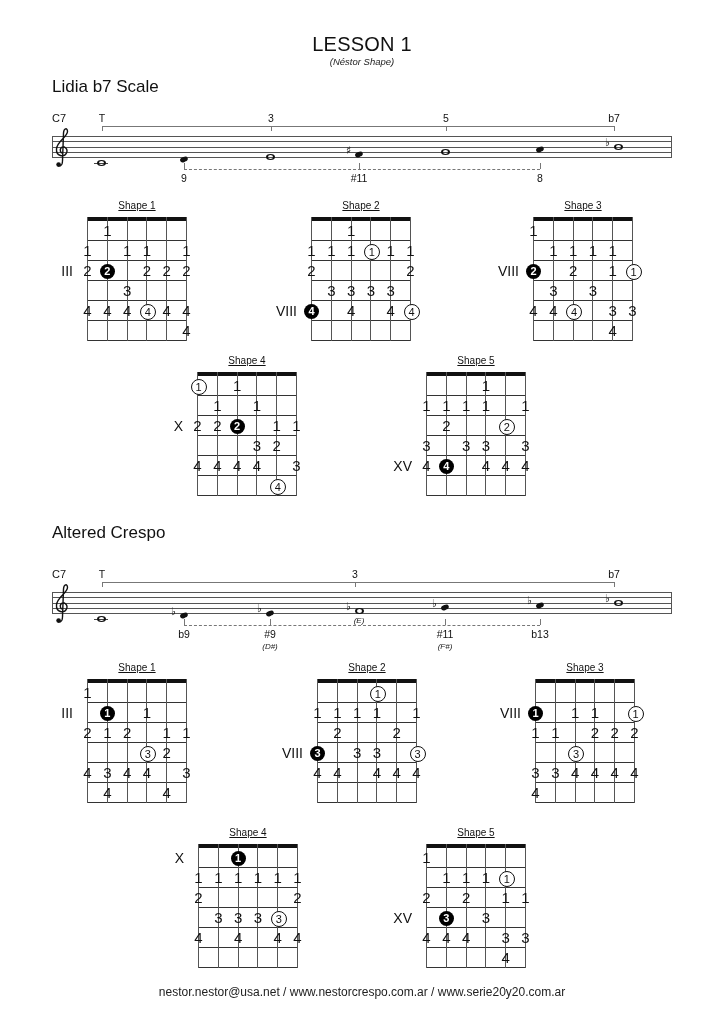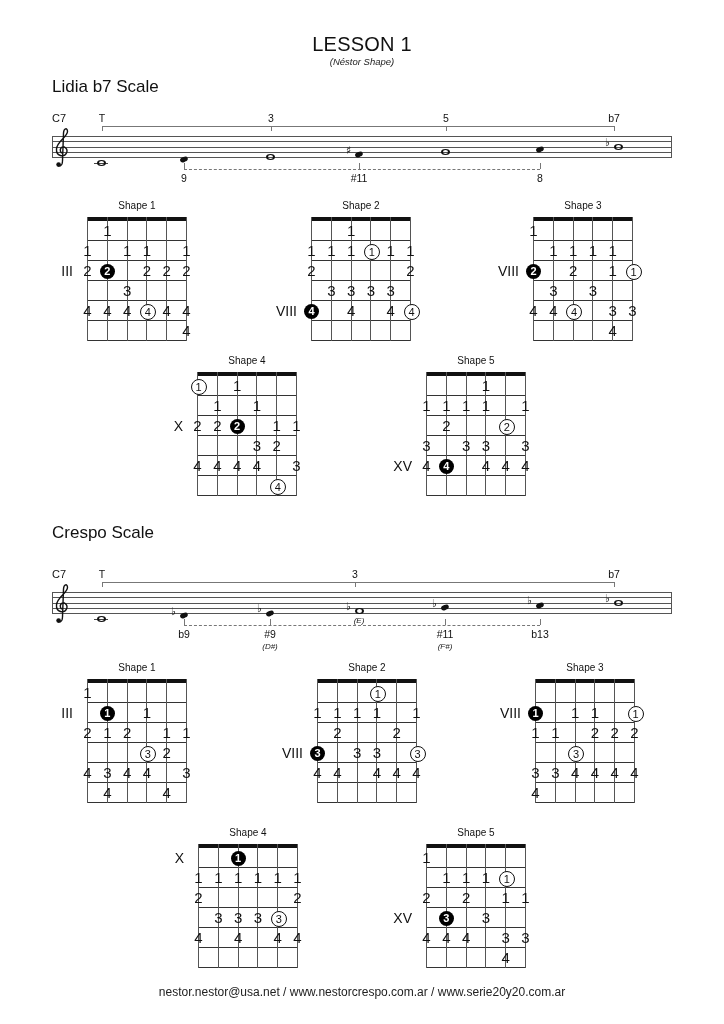--- a/index.html
+++ b/index.html
@@ -24,21 +24,21 @@
   .bracket-bottom{position:absolute;top:32.6px;height:0;border-top:1px dashed #777;}
   .clef{position:absolute;left:53px;top:-9px;width:18px;height:44px;}
   .note{position:absolute;width:0;height:0;}
   .head-whole{position:absolute;left:-4.5px;top:-3px;width:9px;height:6px;border:1.7px solid #111;border-left-width:2.4px;border-right-width:2.4px;border-radius:50%;box-sizing:border-box;}
   .head-filled{position:absolute;left:-3.8px;top:-2.6px;width:7.6px;height:5.2px;background:#111;border-radius:50%;transform:rotate(-22deg);}
   .ledger{position:absolute;left:-7px;top:0;width:14px;height:1px;background:#444;}
   .accidental{position:absolute;left:-13px;top:-11px;font-family:"DejaVu Sans", sans-serif;font-size:11px;line-height:14px;color:#111;}
 
   
   .shape{position:absolute;width:100px;height:124px;}
-  .shape-title{position:absolute;left:-20px;top:-17px;width:140px;text-align:center;font-size:10px;white-space:nowrap;}
+  .shape-title{position:absolute;left:-20px;top:-17px;width:140px;text-align:center;font-size:10px;white-space:nowrap;text-decoration:underline;}
   .nut{position:absolute;left:0;top:0;width:100px;height:4px;background:#111;}
   .fret-line{position:absolute;left:0;width:100px;height:1px;background:#333;}
   .string-line{position:absolute;top:0;width:1px;height:124px;background:#555;}
   .cell{position:absolute;width:16px;height:16px;margin-left:-8px;margin-top:-8px;line-height:16px;text-align:center;font-size:15px;color:#111;}
   .cell.filled{width:15px;height:15px;margin-left:-7.5px;margin-top:-7.5px;line-height:15px;background:#000;color:#fff;border-radius:50%;font-weight:bold;font-size:11px;}
   .cell.circled{width:14px;height:14px;margin-left:-7px;margin-top:-7px;line-height:14px;border:1px solid #111;border-radius:50%;font-size:11px;background:#fff;}
   .position-label{position:absolute;font-size:14px;white-space:nowrap;text-align:right;width:40px;}
 
   .footer{left:0;top:985px;width:724px;text-align:center;font-size:12px;color:#222;}
 </style>
@@ -271,21 +271,21 @@
       <div class="cell" style="left: 59.9px; top: 74px;">3</div>
       <div class="cell" style="left: 99.5px; top: 74px;">3</div>
       <div class="cell" style="left: 0.5px; top: 94px;">4</div>
       <div class="cell filled" style="left: 20.3px; top: 94px;">4</div>
       <div class="cell" style="left: 59.9px; top: 94px;">4</div>
       <div class="cell" style="left: 79.7px; top: 94px;">4</div>
       <div class="cell" style="left: 99.5px; top: 94px;">4</div>
     </div>
   </div>
 
-<div class="abs section-title sec-title-1">Crespo Scale</div>
+<div class="abs section-title sec-title-1">Altered Crespo</div>
 <div class="staff" id="staff-1" style="top:592px;">
     <div class="chord-label">C7</div>
     <div class="staff-line" style="top: 0px;"></div>
     <div class="staff-line" style="top: 5.3px;"></div>
     <div class="staff-line" style="top: 10.6px;"></div>
     <div class="staff-line" style="top: 15.9px;"></div>
     <div class="staff-line" style="top: 21.2px;"></div>
     <div class="staff-bar" style="left: 52px;"></div>
     <div class="staff-bar" style="left: 671px;"></div>
     <div class="clef"><svg width="18" height="44" viewBox="0 0 18 44">

